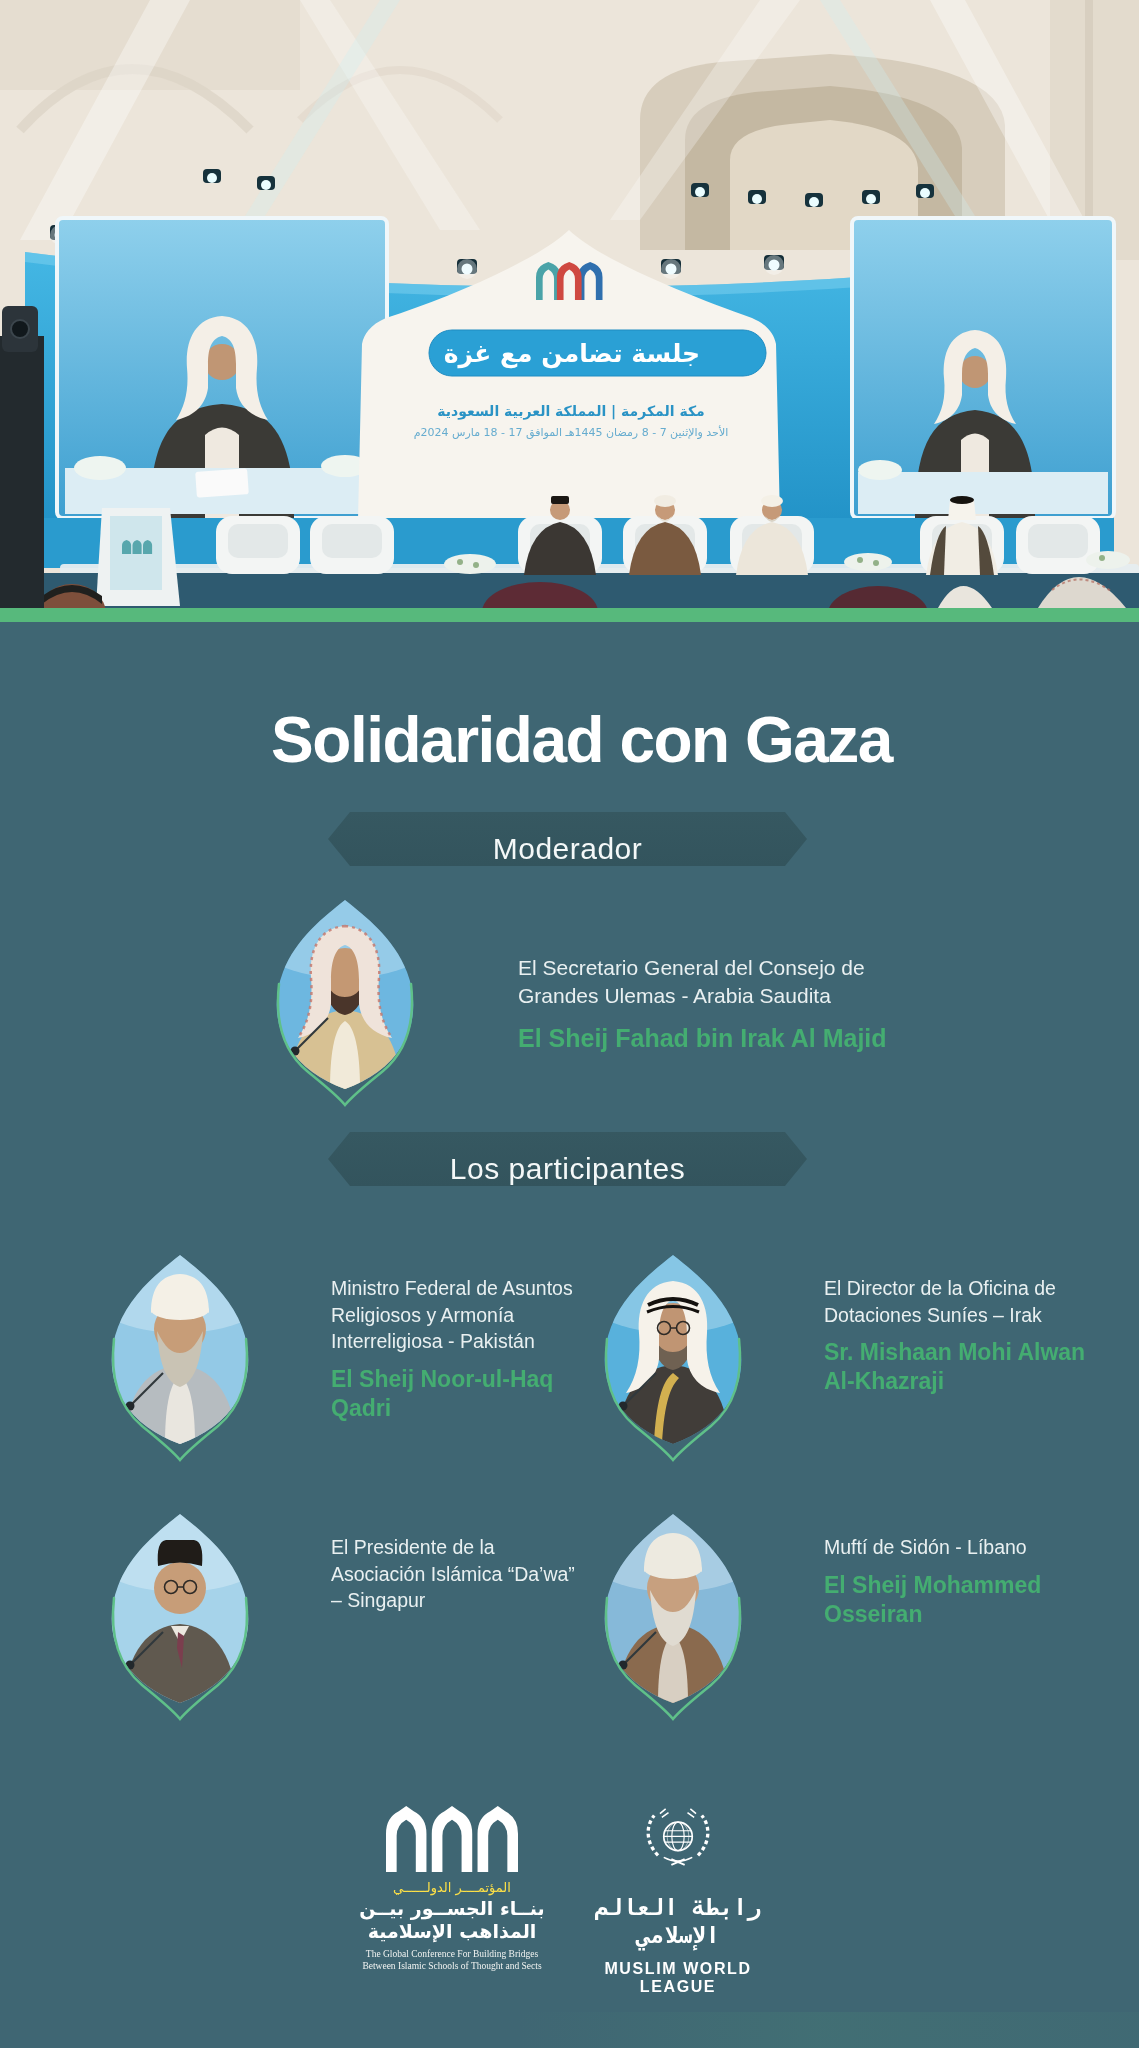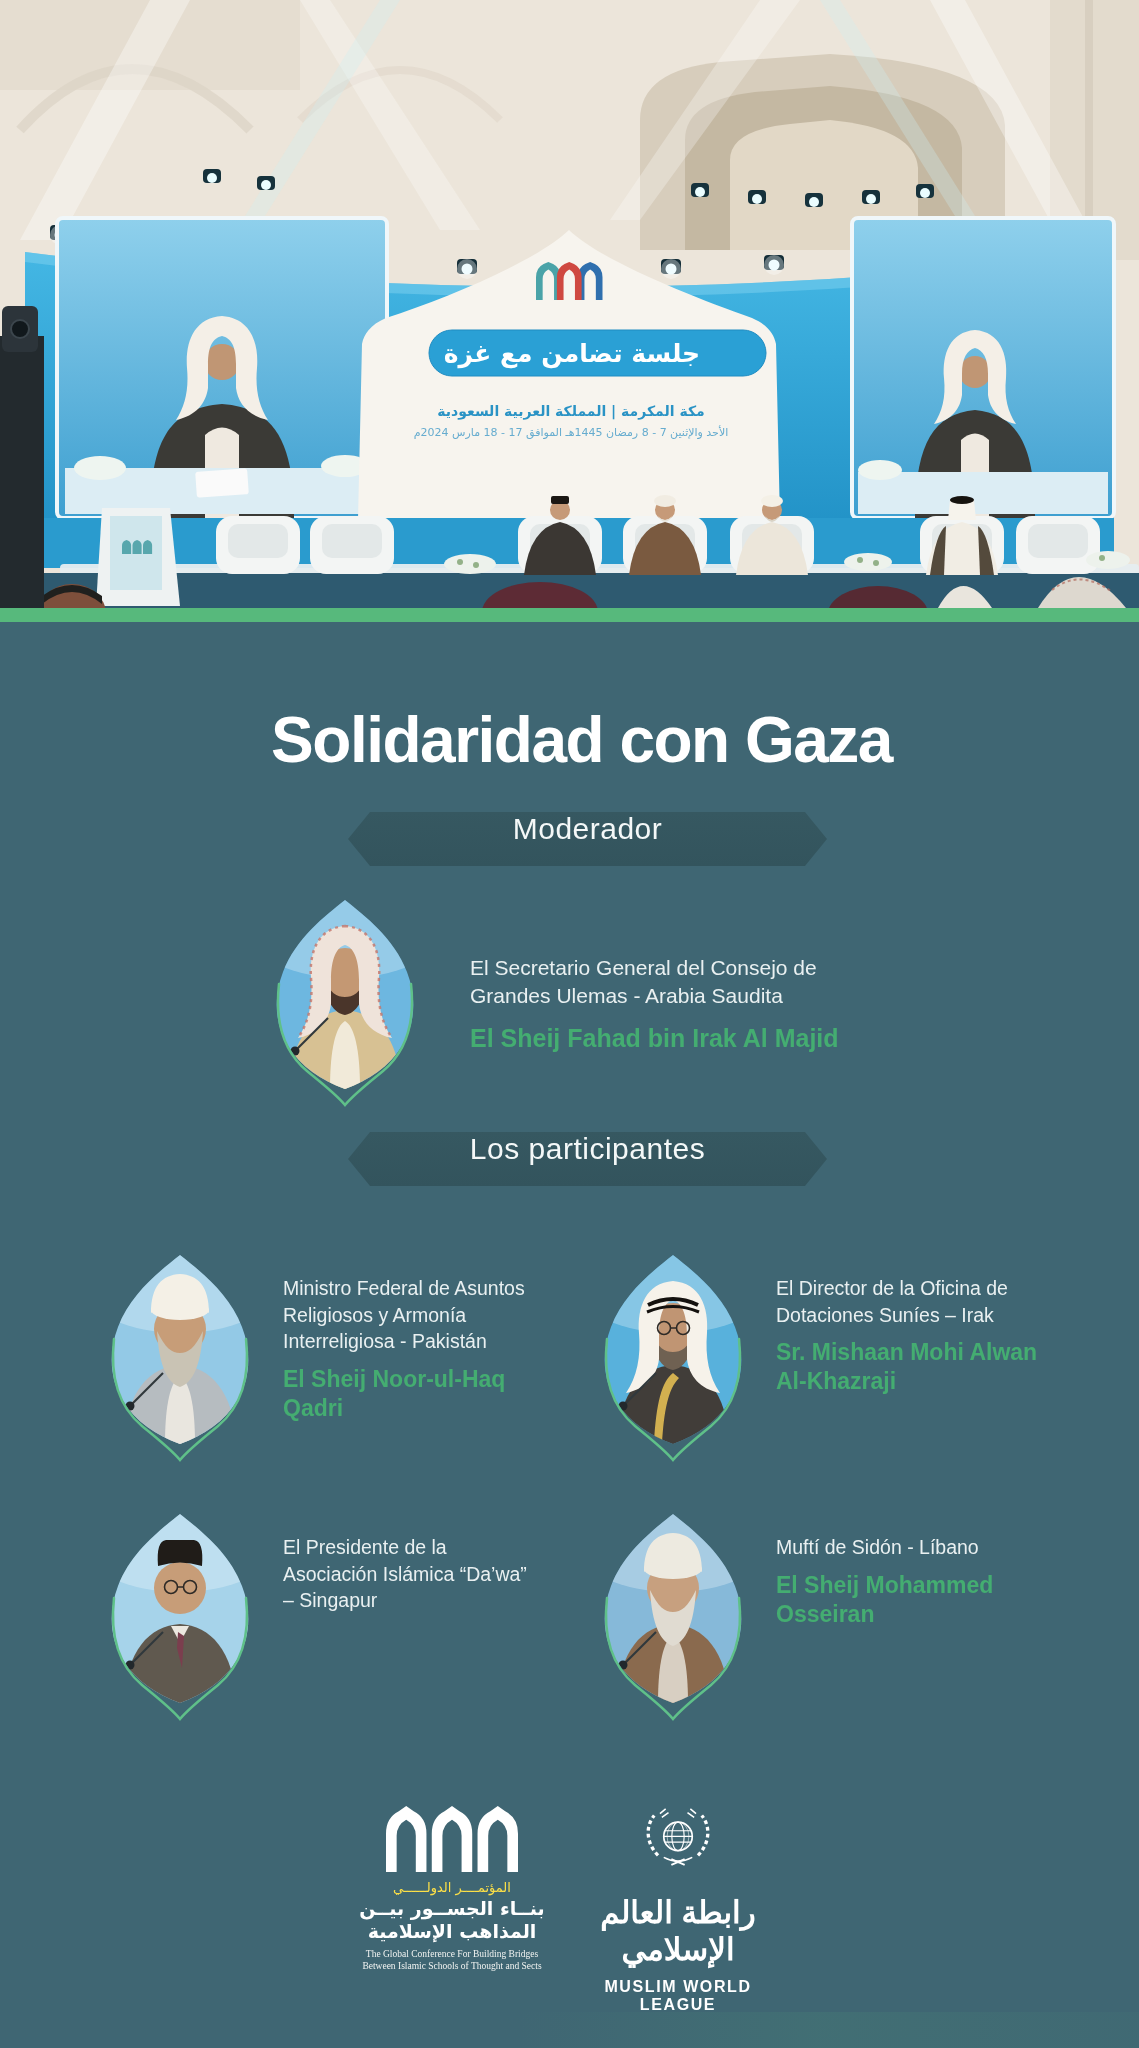--- a/index.html
+++ b/index.html
@@ -12,30 +12,30 @@
   .accent-bar { position:absolute; top:608px; left:0; width:1139px; height:14px; background:#57b97c; }
   .bottom-haze { position:absolute; bottom:0; left:0; width:100%; height:36px;
     background:linear-gradient(90deg, rgba(87,185,124,0) 45%, rgba(87,185,124,0.10) 72%, rgba(87,185,124,0.04) 100%); }
 
   .page-title {
     position:absolute; top:702px; left:0; width:1139px; margin:0;
     text-align:center; color:#ffffff; font-size:64px; font-weight:700;
     letter-spacing:-1.5px; line-height:1.2;padding-left:12px;
   }
   .ribbon {
-    position:absolute; left:348px; width:479px; height:54px;
+    position:absolute; left:328px; width:479px; height:54px;
     background:linear-gradient(180deg,#365861,#33545d);
     clip-path:polygon(0 50%, 22px 0, calc(100% - 22px) 0, 100% 50%, calc(100% - 22px) 100%, 22px 100%);
-    display:flex; align-items:flex-start; justify-content:center;
+    display:flex; align-items:flex-end; justify-content:center;
   }
   .ribbon span { color:#f4f8f8; font-size:30px; font-weight:400; letter-spacing:0.5px; }
   .ribbon.moderator { top:812px; }
   .ribbon.participants { top:1132px; }
 
-  .person-card { position:absolute; display:flex; }
+  .person-card { position:absolute; display:flex;gap:48px; }
   .portrait { flex:0 0 150px; width:150px; height:212px; }
   .person-text { padding-top:22px; }
   .person-text .role { color:#e9f0f1; font-size:19.5px; line-height:26.5px; margin:0; }
   .person-text .name { color:#44ad71; font-size:23px; line-height:29px; font-weight:700; margin:10px 0 0 0; }
 
   .card-moderator { top:898px; left:270px; }
   .card-moderator .person-text { margin-left:50px; width:400px; padding-top:56px; }
   .card-moderator .role { font-size:21px; line-height:28px; }
   .card-moderator .name { font-size:25px; line-height:31px; margin-top:13px; }
 
@@ -46,21 +46,21 @@
   .card-p0 .person-text, .card-p2 .person-text { margin-left:28px; width:252px; }
   .card-p1 .person-text, .card-p3 .person-text { margin-left:28px; width:262px; }
 
   .footer-logo { position:absolute; text-align:center; color:#ffffff; }
   .conf-logo { top:1806px; left:344px; width:216px; }
   .conf-logo .ar1 { font-family:"DejaVu Sans", sans-serif; font-size:13px; margin:4px 0 0 0; color:#fde047; }
   .conf-logo .ar2 { font-family:"DejaVu Sans", sans-serif; font-size:19px; font-weight:700; margin:2px 0 0 0; }
   .conf-logo .ar3 { font-family:"DejaVu Sans", sans-serif; font-size:19px; font-weight:700; margin:1px 0 0 0; }
   .conf-logo .en  { font-family:"Liberation Serif", serif; font-size:9.5px; line-height:12px; margin:6px 0 0 0; color:#f2f4f2; }
   .mwl-logo { top:1806px; left:566px; width:224px; }
-  .mwl-logo .ar { font-family:Liberation Sans, sans-serif; font-size:31px; font-weight:700; margin:8px 0 0 0; }
+  .mwl-logo .ar { font-family:Liberation Mono, monospace; font-size:23px; font-weight:700; margin:8px 0 0 0; }
   .mwl-logo .en { font-family:Liberation Sans, sans-serif; font-size:16px; font-weight:700; letter-spacing:1.6px; margin:10px 0 0 0; }
 </style>
 </head>
 <body>
 
 <div class="poster">
 
   <div class="photo-wrap">
     <svg viewBox="0 0 1139 608" width="1139" height="608">
       <defs>

